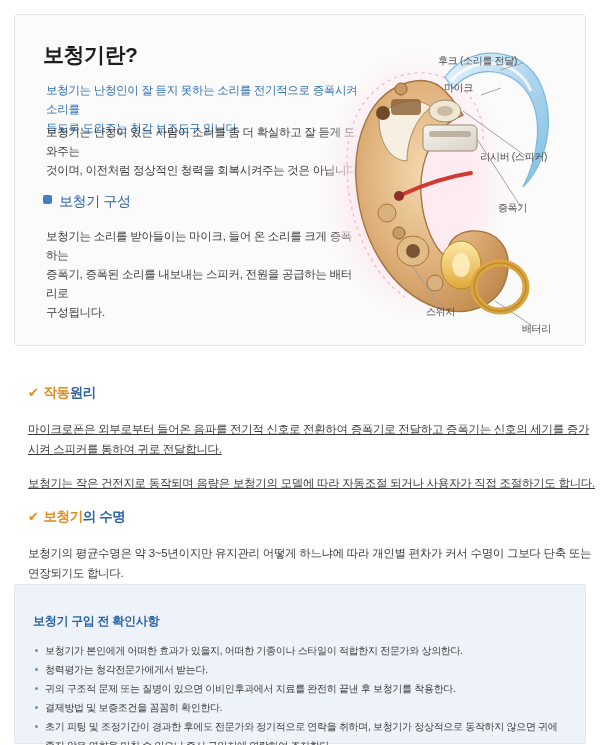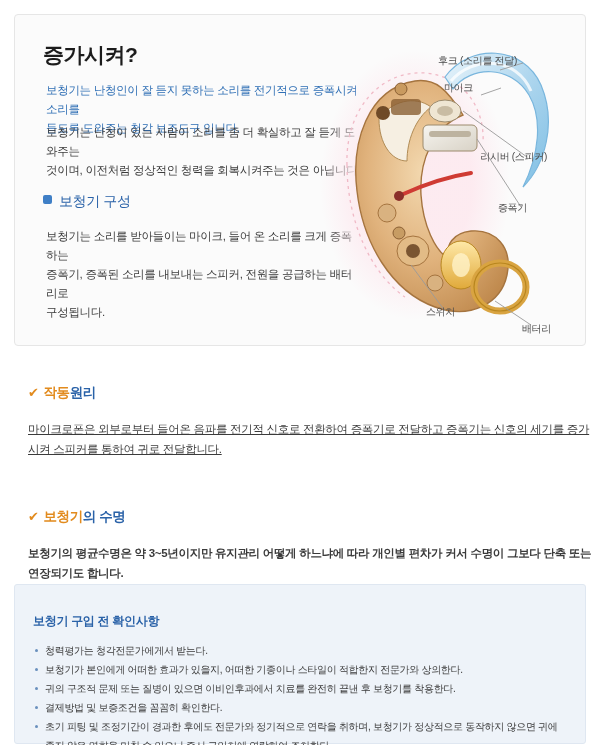--- a/index.html
+++ b/index.html
@@ -65,21 +65,21 @@
   }
   .sec-title .chk{color:#e28b1e;font-weight:bold;margin-right:5px;font-size:13px;}
   .sec-title .accent{color:#e28b1e;margin-top:40px;}
   .sec-body{
     font-size:11.5px;line-height:20px;color:#3b3b3b;letter-spacing:-0.3px;
   }
   .s1{position:absolute;left:14px;top:370px;width:572px;}
   .s1 .sec-body{margin-top:17px;}
   .s1 .sec-body p{margin:0 0 14px 0;text-decoration:underline;}
   .s2{position:absolute;left:14px;top:494px;width:572px;}
-  .s2 .sec-body{margin-top:17px;font-weight:bold;}
+  .s2 .sec-body{margin-top:17px;}
   .s2 .sec-body p{margin:0;}
 
   
   .box{
     position:absolute;left:14px;top:570px;width:572px;height:160px;
     background:#eef3f9;border:1px solid #dfe7f1;border-radius:3px;
     box-sizing:border-box;
   }
   .box-title{
     margin:28px 0 0 18px;font-size:12px;font-weight:bold;color:#2a62a8;letter-spacing:-0.3px;
@@ -94,21 +94,21 @@
     background:#6a90bd;border-radius:50%;
   }
 </style>
 </head>
 <body>
 
 <div class="page">
 
   <div class="hero">
 
-    <div class="hero-title">증가시켜?</div>
+    <div class="hero-title">보청기란?</div>
 
     <div class="hero-p hero-p1">
       <span class="bluetxt">보청기는 난청인이 잘 듣지 못하는 소리를 전기적으로 증폭시켜 소리를</span><br>
       <span class="bluetxt">듣도록 도와주는 청각 보조도구 입니다.</span>
     </div>
 
     <div class="hero-p hero-p2">
       <span>보청기는 난청이 있는 사람이 소리를 좀 더 확실하고 잘 듣게 도와주는</span><br>
       <span>것이며, 이전처럼 정상적인 청력을 회복시켜주는 것은 아닙니다.</span>
     </div>
@@ -212,36 +212,37 @@
       <div class="lbl lbl-bat">배터리</div>
     </div>
   </div>
 
   <div class="sec s1">
     <div class="sec-title">
       <span class="chk">✔</span><span class="accent">작동</span><span>원리</span>
     </div>
     <div class="sec-body">
       <p>마이크로폰은 외부로부터 들어온 음파를 전기적 신호로 전환하여 증폭기로 전달하고 증폭기는 신호의 세기를 증가시켜 스피커를 통하여 귀로 전달합니다.</p>
+      <p>보청기는 작은 건전지로 동작되며 음량은 보청기의 모델에 따라 자동조절 되거나 사용자가 직접 조절하기도 합니다.</p>
     </div>
   </div>
 
   <div class="sec s2">
     <div class="sec-title">
       <span class="chk">✔</span><span class="accent">보청기</span><span>의 수명</span>
     </div>
     <div class="sec-body">
       <p>보청기의 평균수명은 약 3~5년이지만 유지관리 어떻게 하느냐에 따라 개인별 편차가 커서 수명이 그보다 단축 또는 연장되기도 합니다.</p>
     </div>
   </div>
 
   <div class="box">
     <div class="box-title">보청기 구입 전 확인사항</div>
     <ul>
+      <li>보청기가 본인에게 어떠한 효과가 있을지, 어떠한 기종이나 스타일이 적합한지 전문가와 상의한다.</li>
       <li>청력평가는 청각전문가에게서 받는다.</li>
-      <li>보청기가 본인에게 어떠한 효과가 있을지, 어떠한 기종이나 스타일이 적합한지 전문가와 상의한다.</li>
       <li>귀의 구조적 문제 또는 질병이 있으면 이비인후과에서 치료를 완전히 끝낸 후 보청기를 착용한다.</li>
       <li>결제방법 및 보증조건을 꼼꼼히 확인한다.</li>
       <li>초기 피팅 및 조정기간이 경과한 후에도 전문가와 정기적으로 연락을 취하며, 보청기가 정상적으로 동작하지 않으면 귀에 좋지 않은 영향을 미칠 수 있으니 즉시 구입처에 연락하여 조치한다.</li>
     </ul>
   </div>
 
 </div>
 
 </body></html>

